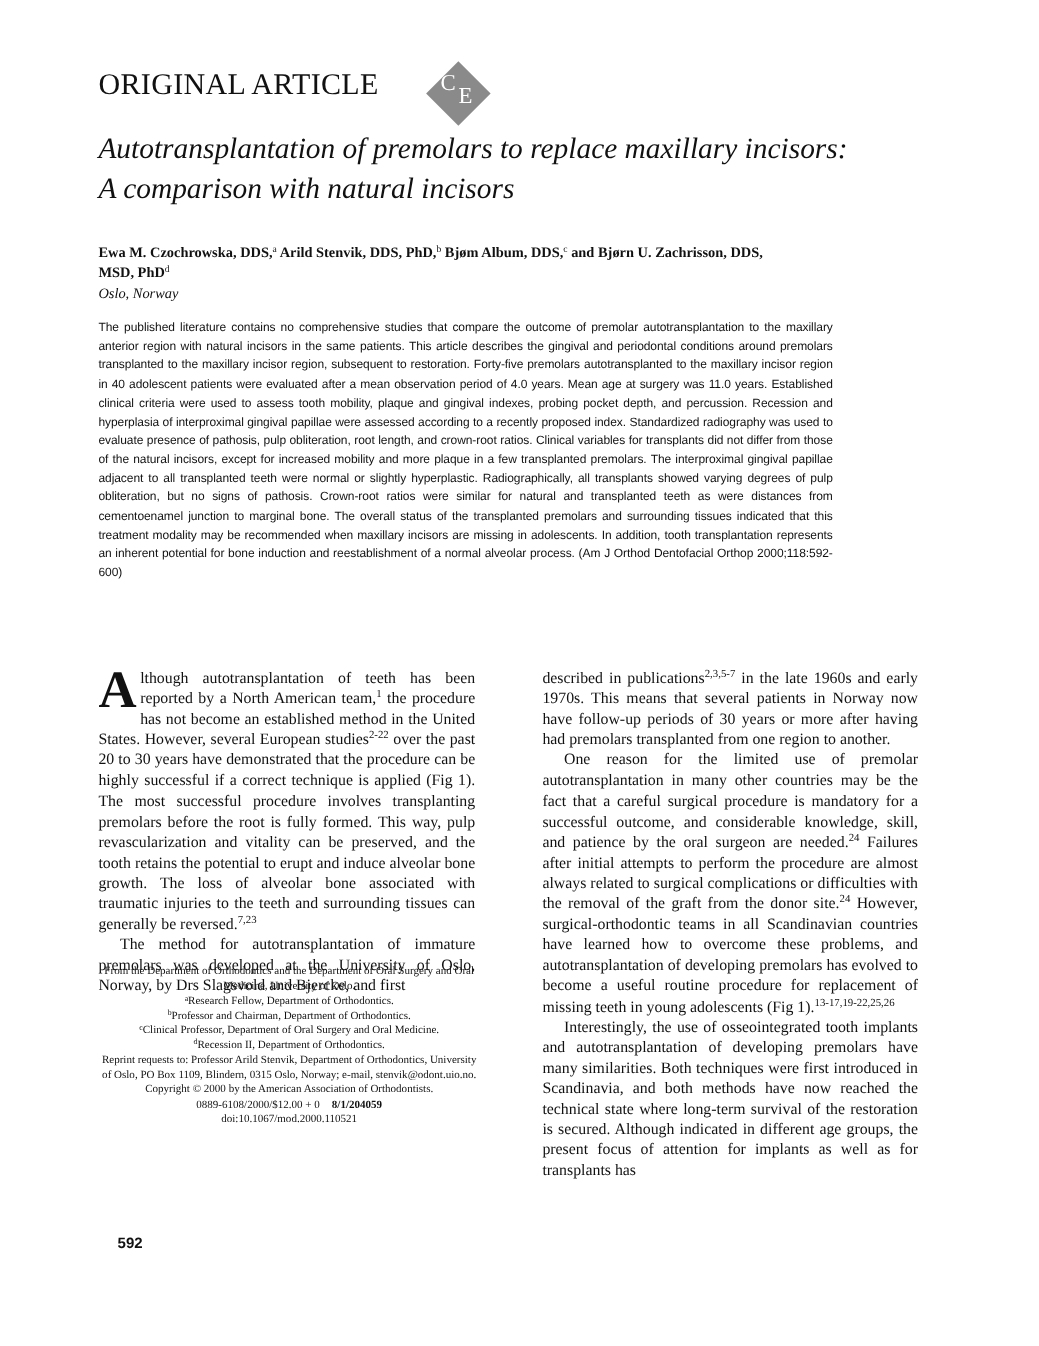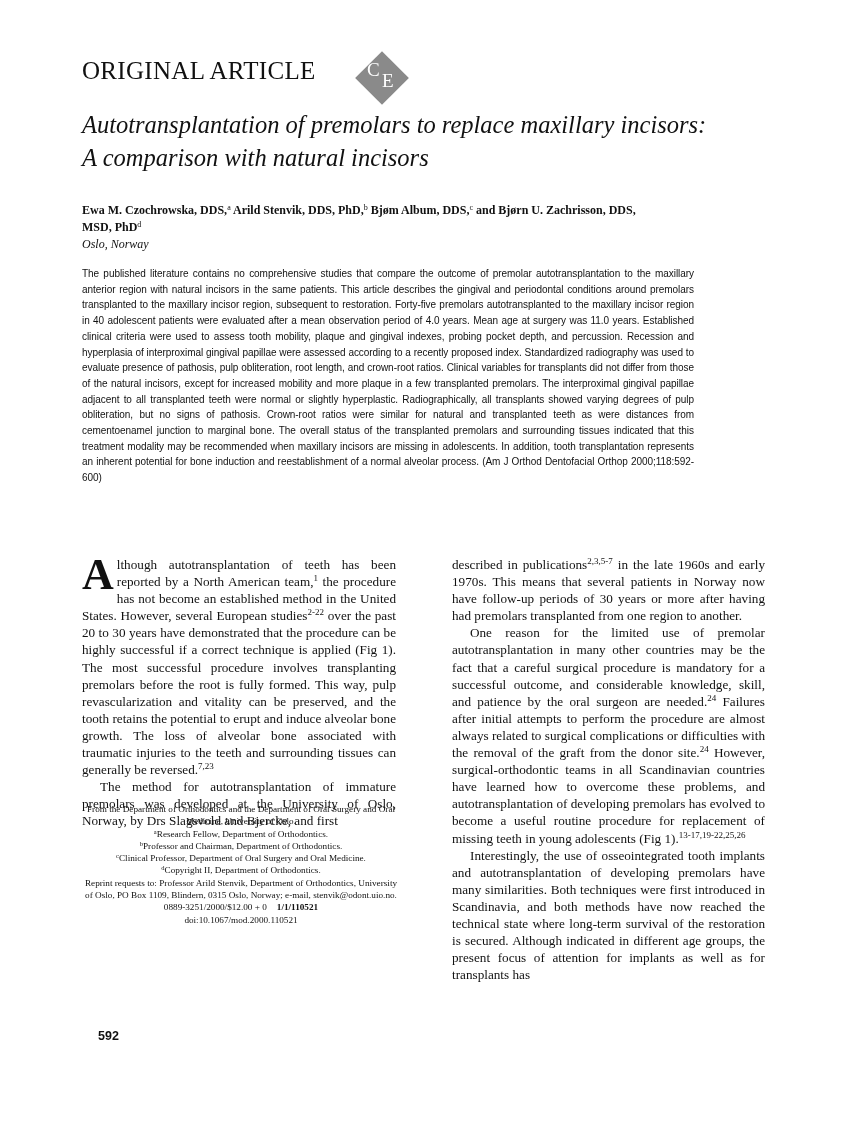--- a/index.html
+++ b/index.html
@@ -102,20 +102,21 @@
     <p><span>described in publications</span><sup>2,3,5-7</sup><span> in the late 1960s and early 1970s. This means that several patients in Norway now have follow-up periods of 30 years or more after having had premolars transplanted from one region to another.</span></p>
     <p class="indent"><span>One reason for the limited use of premolar autotransplantation in many other countries may be the fact that a careful surgical procedure is mandatory for a successful outcome, and considerable knowledge, skill, and patience by the oral surgeon are needed.</span><sup>24</sup><span> Failures after initial attempts to perform the procedure are almost always related to surgical complications or difficulties with the removal of the graft from the donor site.</span><sup>24</sup><span> However, surgical-orthodontic teams in all Scandinavian countries have learned how to overcome these problems, and autotransplantation of developing premolars has evolved to become a useful routine procedure for replacement of missing teeth in young adolescents (Fig 1).</span><sup>13-17,19-22,25,26</sup></p>
     <p class="indent">Interestingly, the use of osseointegrated tooth implants and autotransplantation of developing premolars have many similarities. Both techniques were first introduced in Scandinavia, and both methods have now reached the technical state where long-term survival of the restoration is secured. Although indicated in different age groups, the present focus of attention for implants as well as for transplants has</p>
   </div>
 
   <div class="footnotes">
     <div>From the Department of Orthodontics and the Department of Oral Surgery and Oral Medicine, University of Oslo.</div>
     <div><sup>a</sup><span>Research Fellow, Department of Orthodontics.</span></div>
     <div><sup>b</sup><span>Professor and Chairman, Department of Orthodontics.</span></div>
     <div><sup>c</sup><span>Clinical Professor, Department of Oral Surgery and Oral Medicine.</span></div>
-    <div><sup>d</sup><span>Copyright II, Department of Orthodontics.</span></div>
+    <div><sup>d</sup><span>Recession II, Department of Orthodontics.</span></div>
     <div>Reprint requests to: Professor Arild Stenvik, Department of Orthodontics, University of Oslo, PO Box 1109, Blindern, 0315 Oslo, Norway; e-mail, stenvik@odont.uio.no.</div>
-    <div><span>0889-3251/2000/$12.00 + 0</span><span class="bold">1/1/110521</span></div>
+    <div>Copyright © 2000 by the American Association of Orthodontists.</div>
+    <div><span>0889-6108/2000/$12.00 + 0</span><span class="bold">8/1/204059</span></div>
     <div>doi:10.1067/mod.2000.110521</div>
   </div>
 
   <div class="page-number">592</div>
 </div>
 
 </body></html>

